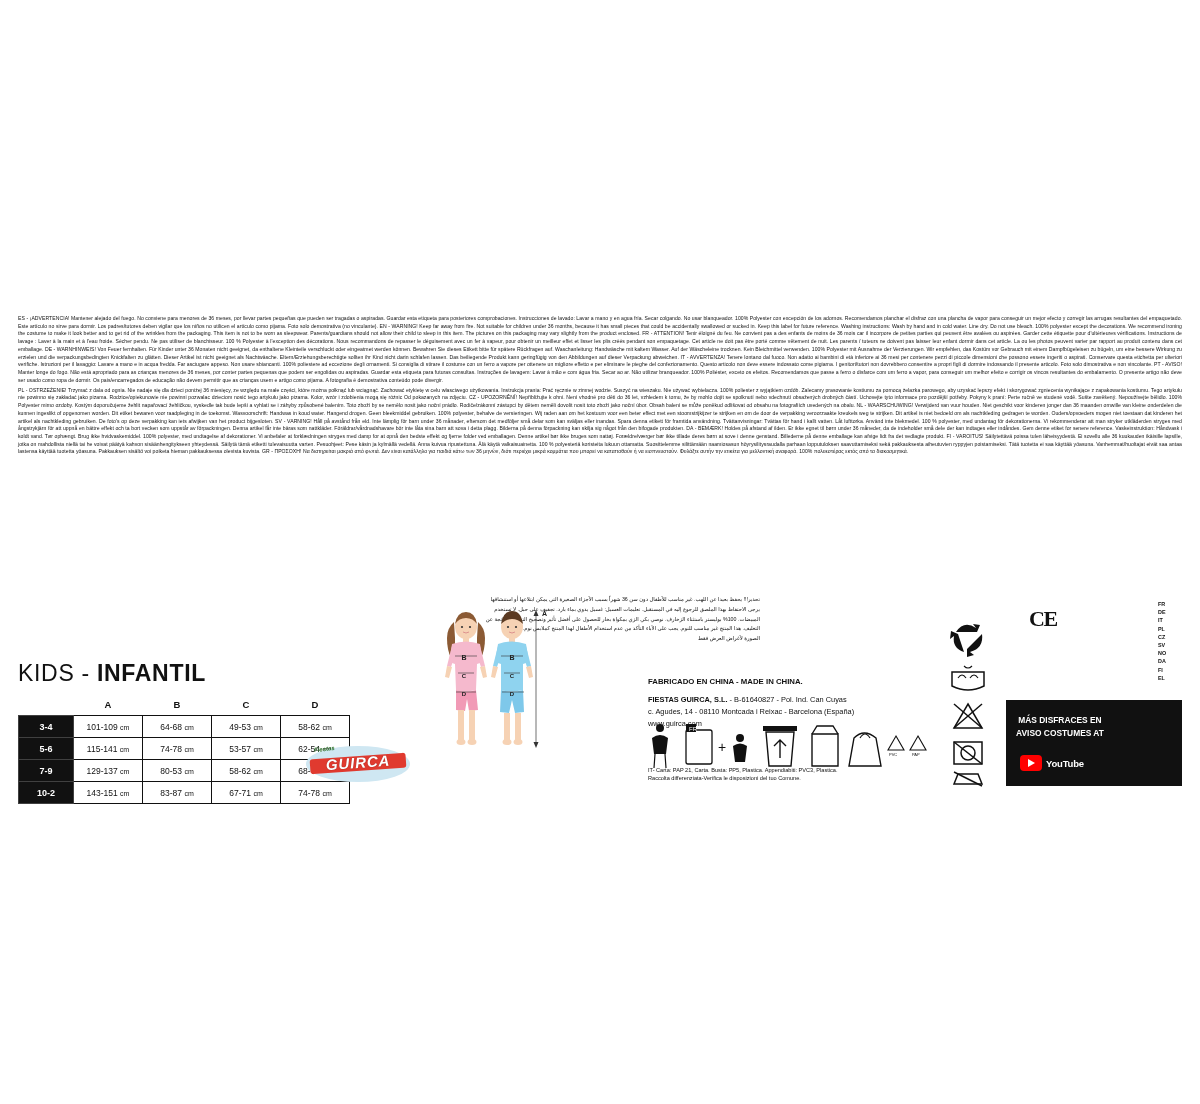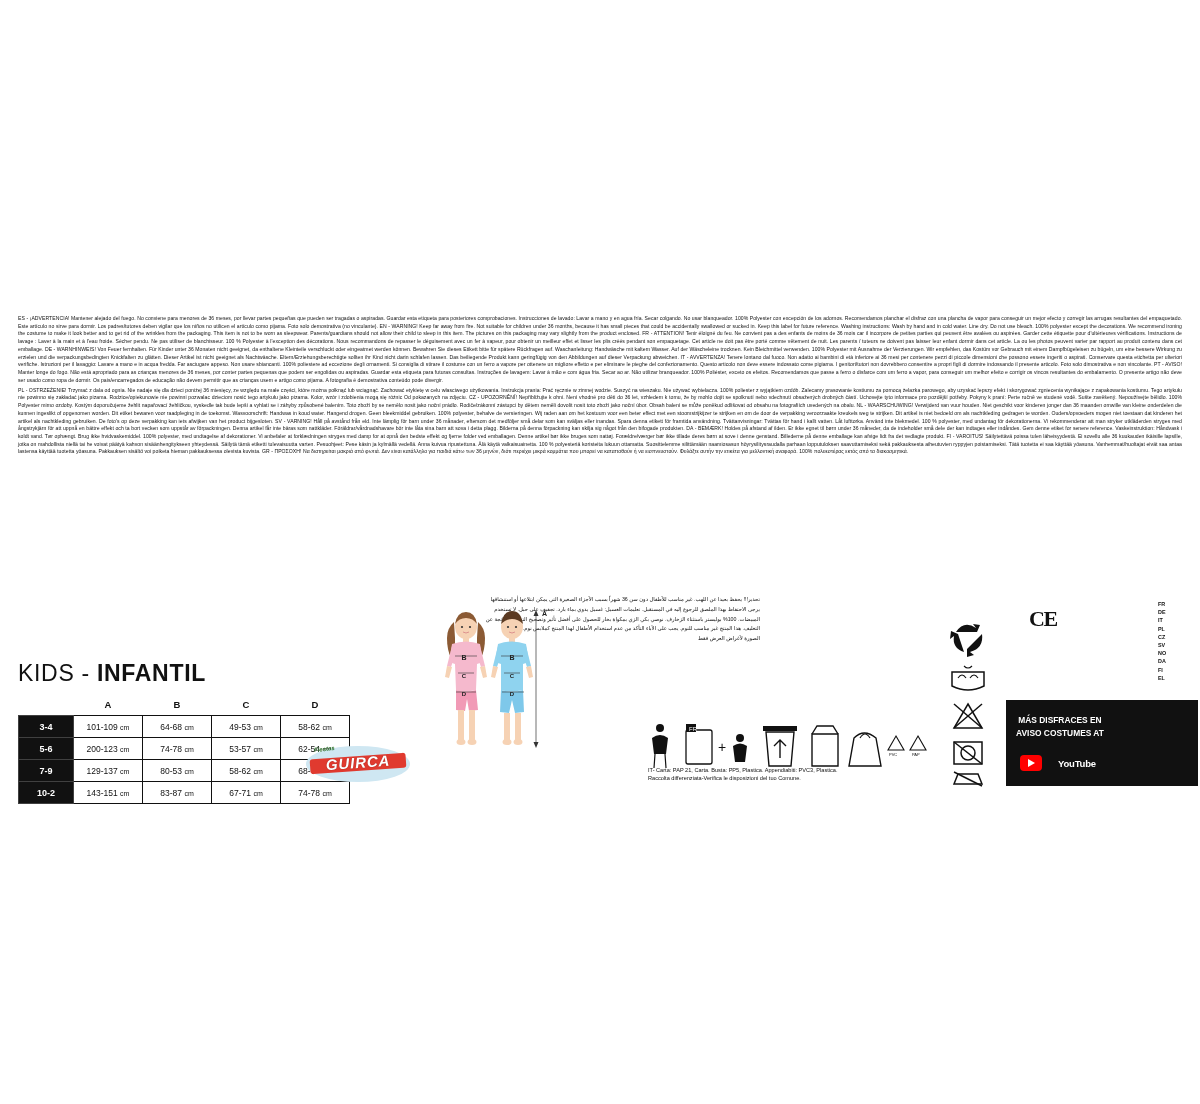--- a/index.html
+++ b/index.html
@@ -218,41 +218,41 @@
     color: #111;
     font-family: "Liberation Serif", serif;
     margin-left: 15px;
   }
 
   
   .promo {
     position: absolute;
     left: 1006px;
     top: 700px;
-    width: 192px;
+    width: 176px;
     height: 86px;
     background: #111;
     color: #fff;
   }
   .promo .ptext {
     position: absolute;
     left: 8px; top: 14px;
     width: 92px;
     font-size: 8.4px;
     font-weight: bold;
     line-height: 1.5;
     text-align: center;
   }
   .promo .yt {
     position: absolute;
     left: 14px; top: 54px;
     width: 80px; height: 18px;
     display: flex;
     align-items: center;
-    gap: 16px;
+    gap: 4px;
   }
   .promo .yt .play {
     width: 22px; height: 16px;
     background: #ff0000;
     border-radius: 4px;
     position: relative;
   }
   .promo .yt .play::after {
     content: "";
     position: absolute;
@@ -302,21 +302,21 @@
     <tbody>
       <tr>
         <td class="agecell">3-4</td>
         <td class="val"><span>101-109</span> <span class="u">cm</span></td>
         <td class="val"><span>64-68</span> <span class="u">cm</span></td>
         <td class="val"><span>49-53</span> <span class="u">cm</span></td>
         <td class="val"><span>58-62</span> <span class="u">cm</span></td>
       </tr>
       <tr>
         <td class="agecell">5-6</td>
-        <td class="val"><span>200-123</span> <span class="u">cm</span></td>
+        <td class="val"><span>115-141</span> <span class="u">cm</span></td>
         <td class="val"><span>74-78</span> <span class="u">cm</span></td>
         <td class="val"><span>53-57</span> <span class="u">cm</span></td>
         <td class="val"><span>62-54</span> <span class="u">cm</span></td>
       </tr>
       <tr>
         <td class="agecell">7-9</td>
         <td class="val"><span>129-137</span> <span class="u">cm</span></td>
         <td class="val"><span>80-53</span> <span class="u">cm</span></td>
         <td class="val"><span>58-62</span> <span class="u">cm</span></td>
         <td class="val"><span>68-72</span> <span class="u">cm</span></td>
@@ -408,20 +408,29 @@
 
       <g>
         <line x1="104" y1="14" x2="104" y2="145" stroke="#333" stroke-width="0.7"></line>
         <polygon points="104,10 101.5,16 106.5,16" fill="#333"></polygon>
         <polygon points="104,148 101.5,142 106.5,142" fill="#333"></polygon>
         <text x="110" y="16" font-size="7" font-family="Liberation Sans, sans-serif" font-weight="bold" fill="#222">A</text>
       </g>
     </svg>
   </div>
 
+  <div class="company">
+    <div class="made">FABRICADO EN CHINA - MADE IN CHINA.</div>
+    <div>
+      <span class="name">FIESTAS GUIRCA, S.L.</span>
+      <span>- B-61640827 - Pol. Ind. Can Cuyas</span>
+    </div>
+    <div>c. Agudes, 14 - 08110 Montcada i Reixac - Barcelona (España)</div>
+    <div>www.guirca.com</div>
+  </div>
 
   <div class="picto-row">
     <svg width="284" height="58" viewBox="0 0 284 58">
 
       <g stroke="#111" fill="none" stroke-width="1.2">
         <circle cx="12" cy="12" r="4" fill="#111" stroke="none"></circle>
         <path d="M4 22 q8 -6 16 0 l-2 16 l-12 0 z" fill="#111" stroke="none"></path>
         <path d="M7 38 l-1 14 M17 38 l1 14"></path>
       </g>
 

